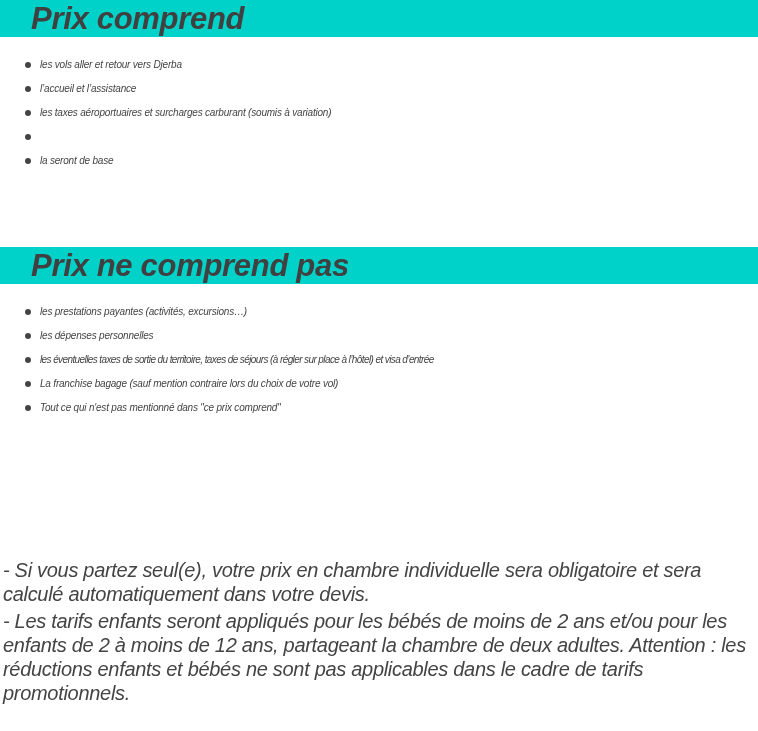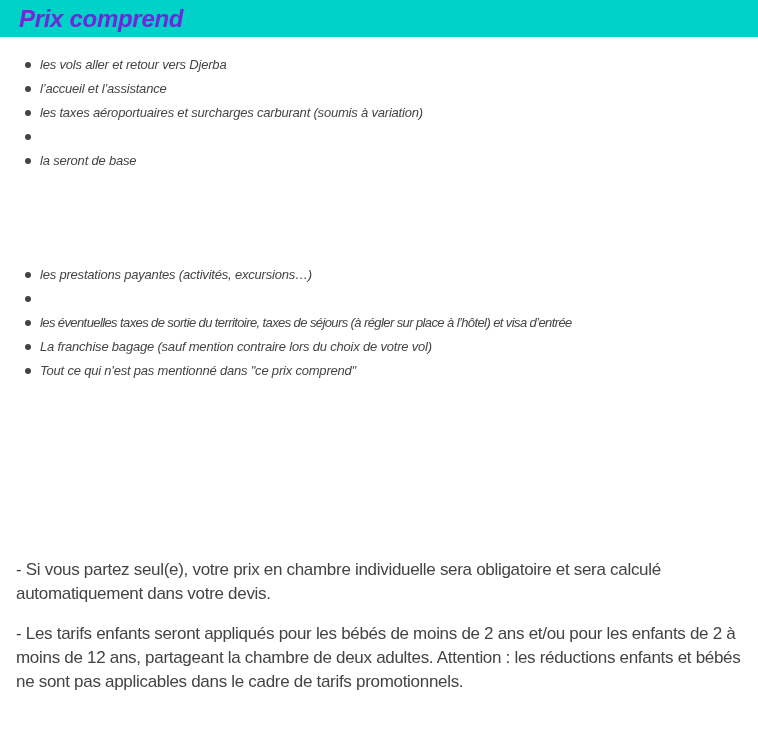--- a/index.html
+++ b/index.html
@@ -9,58 +9,59 @@
     color: #444444;
   }
   .section-header {
     background: #00d2c9;
     height: 37px;
     display: flex; align-items: center;
     padding-left: 15px;
     box-sizing: border-box;
   }
   .section-header h2 {
-    margin: 4px;
-    color: #6d28d9;
-    font-size: 24px;
+    margin: 16px;
+    color: #404040;
+    font-size: 31px;
     font-style: italic;
     font-weight: bold;
     letter-spacing: -0.3px;
     line-height: 37px;
   }
   ul.items {
     list-style: none;
     margin: 0; padding: 0;
   }
   ul.items li {
     position: relative;
     padding-left: 40px;
     height: 24px;
     line-height: 24px;
-    font-size: 13px;
+    font-size: 10px;
     font-style: italic;
     letter-spacing: -0.2px;
     white-space: nowrap;
   }
   ul.items li .bullet {
     position: absolute;
     left: 25px; top: 9px;
     width: 6px; height: 6px;
     border-radius: 50%;
     background: #444444;
   }
   #sec1 { position: absolute; top: 0; left: 0; width: 758px; }
   #sec1 ul { margin-top: 16px; }
   #sec2 { position: absolute; top: 247px; left: 0; width: 758px; }
   #sec2 ul { margin-top: 16px; }
   #sec3 { position: absolute; top: 542px; left: 0; width: 758px; }
   .notes { margin-top: 16px; padding: 0; }
   .notes p {
-    margin: 16px;
-    font-size: 17px;
+    margin: 3px;
+    font-size: 20px;
+    font-style: italic;
     line-height: 24px;
     letter-spacing: -0.3px;
   }
 </style>
 </head>
 <body>
 
 <section id="sec1">
   <div class="section-header">
     <h2>Prix comprend</h2>
@@ -68,23 +69,26 @@
   <ul class="items">
     <li><span class="bullet"></span><span>les vols aller et retour vers Djerba</span></li>
     <li><span class="bullet"></span><span>l’accueil et l’assistance</span></li>
     <li><span class="bullet"></span><span>les taxes aéroportuaires et surcharges carburant (soumis à variation)</span></li>
     <li><span class="bullet"></span></li>
     <li><span class="bullet"></span><span>la seront de base</span></li>
   </ul>
 </section>
 
 <section id="sec2">
+  <div class="section-header">
+    <h2>Prix ne comprend pas</h2>
+  </div>
   <ul class="items">
     <li><span class="bullet"></span><span>les prestations payantes (activités, excursions…)</span></li>
-    <li><span class="bullet"></span></li>
+    <li><span class="bullet"></span><span>les dépenses personnelles</span></li>
     <li><span class="bullet"></span><span style="letter-spacing:-0.6px">les éventuelles taxes de sortie du territoire, taxes de séjours (à régler sur place à l’hôtel) et visa d’entrée</span></li>
     <li><span class="bullet"></span><span>La franchise bagage (sauf mention contraire lors du choix de votre vol)</span></li>
     <li><span class="bullet"></span><span>Tout ce qui n'est pas mentionné dans "ce prix comprend"</span></li>
   </ul>
 </section>
 
 <section id="sec3">
   <div class="notes">
     <p>- Si vous partez seul(e), votre prix en chambre individuelle sera obligatoire et sera calculé automatiquement dans votre devis.</p>
     <p>- Les tarifs enfants seront appliqués pour les bébés de moins de 2 ans et/ou pour les enfants de 2 à moins de 12 ans, partageant la chambre de deux adultes. Attention : les réductions enfants et bébés ne sont pas applicables dans le cadre de tarifs promotionnels.</p>

